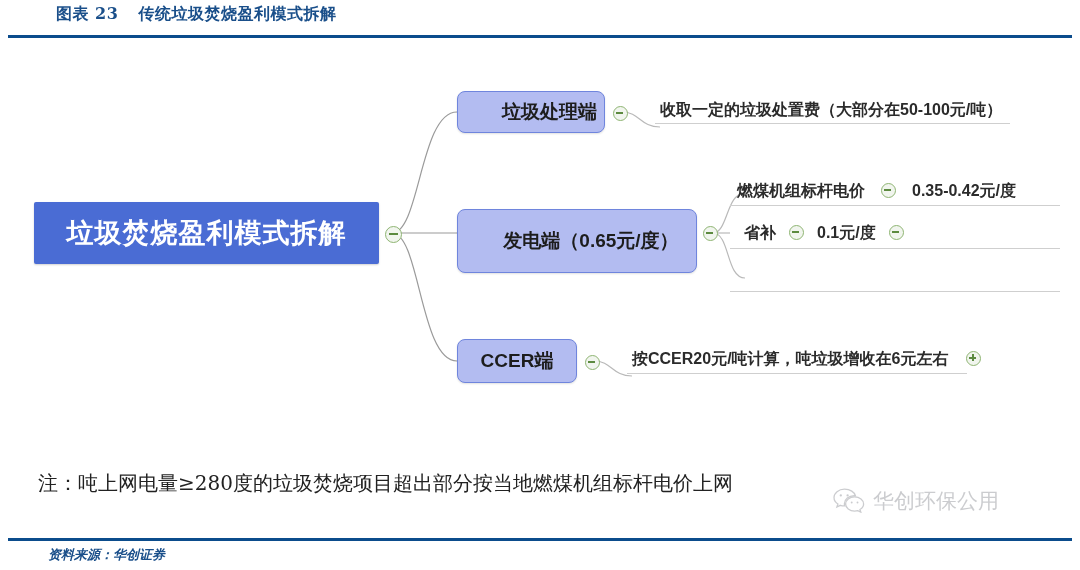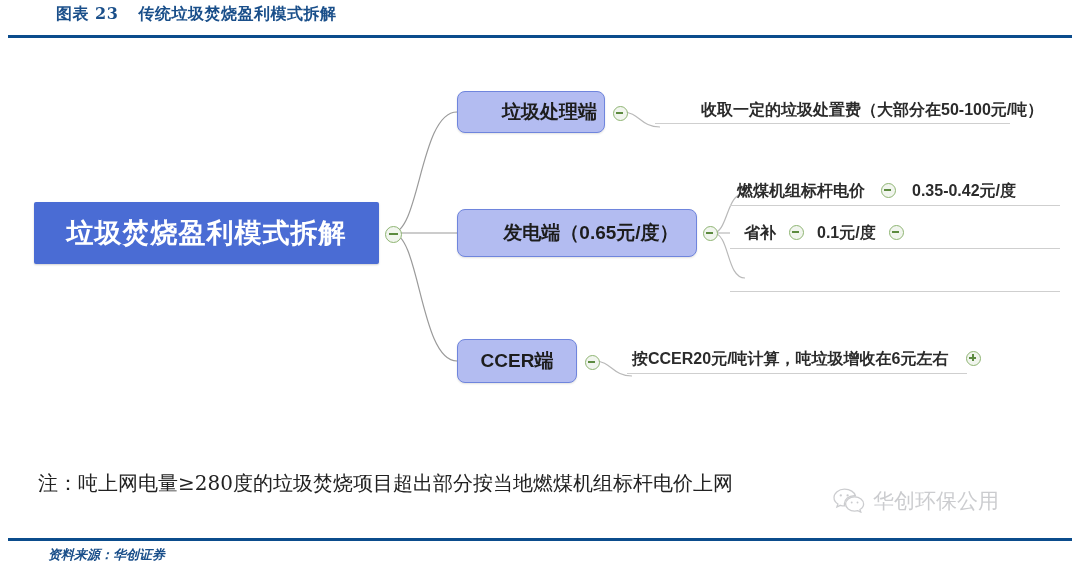--- a/index.html
+++ b/index.html
@@ -68,21 +68,21 @@
     color:#ffffff;font-size:27px;font-weight:bold;
     letter-spacing:1px;
     box-shadow:0 1px 2px rgba(0,0,0,.18);
   }
   .branch-node{
     background:#b3bcf1;border:1px solid #6f85dd;border-radius:8px;
     color:#1d1d1d;font-size:19px;font-weight:bold;
     box-shadow:0 1px 2px rgba(0,0,0,.12);
   }
   #branch-node-0{left:457px;top:46px;width:148px;height:42px;padding-left:37px;}
-  #branch-node-1{left:457px;top:164px;width:240px;height:48px;padding-left:28px;}
+  #branch-node-1{left:457px;top:164px;width:240px;height:64px;padding-left:28px;}
   #branch-node-2{left:457px;top:294px;width:120px;height:44px;}
 
   .leaf{
     position:absolute;display:flex;align-items:center;
     white-space:nowrap;color:#2b2b2b;
     font-size:16px;font-weight:bold;
   }
   .leaf .txt{line-height:1.1;}
   
   .handle{
@@ -135,21 +135,21 @@
     <path d="M 713 188 C 730 188 726 233 745 233" fill="none" stroke="#b9b9b9" stroke-width="1.2"></path>
 
     <path d="M 594 316 C 612 316 612 331 632 331" fill="none" stroke="#b9b9b9" stroke-width="1.2"></path>
   </svg>
 
   <div class="node" id="root-node">垃圾焚烧盈利模式拆解</div>
   <span class="handle minus big" style="position:absolute;left:385px;top:181px;"></span>
 
   <div class="node branch-node" id="branch-node-0">垃圾处理端</div>
   <span class="handle minus" style="position:absolute;left:613px;top:61px;"></span>
-  <div class="leaf" style="left:660px;top:56px;margin-left:41px;">
+  <div class="leaf" style="left:660px;top:56px;">
     <span class="txt">收取一定的垃圾处置费（大部分在50-100元/吨）</span>
   </div>
   <div class="leaf-underline" style="left:655px;top:78px;width:355px;"></div>
 
   <div class="node branch-node" id="branch-node-1">发电端（0.65元/度）</div>
   <span class="handle minus" style="position:absolute;left:703px;top:181px;"></span>
 
   <div class="leaf" style="left:737px;top:137px;">
     <span class="txt">燃煤机组标杆电价</span>
     <span class="handle minus" style="margin:0 16px;"></span>

